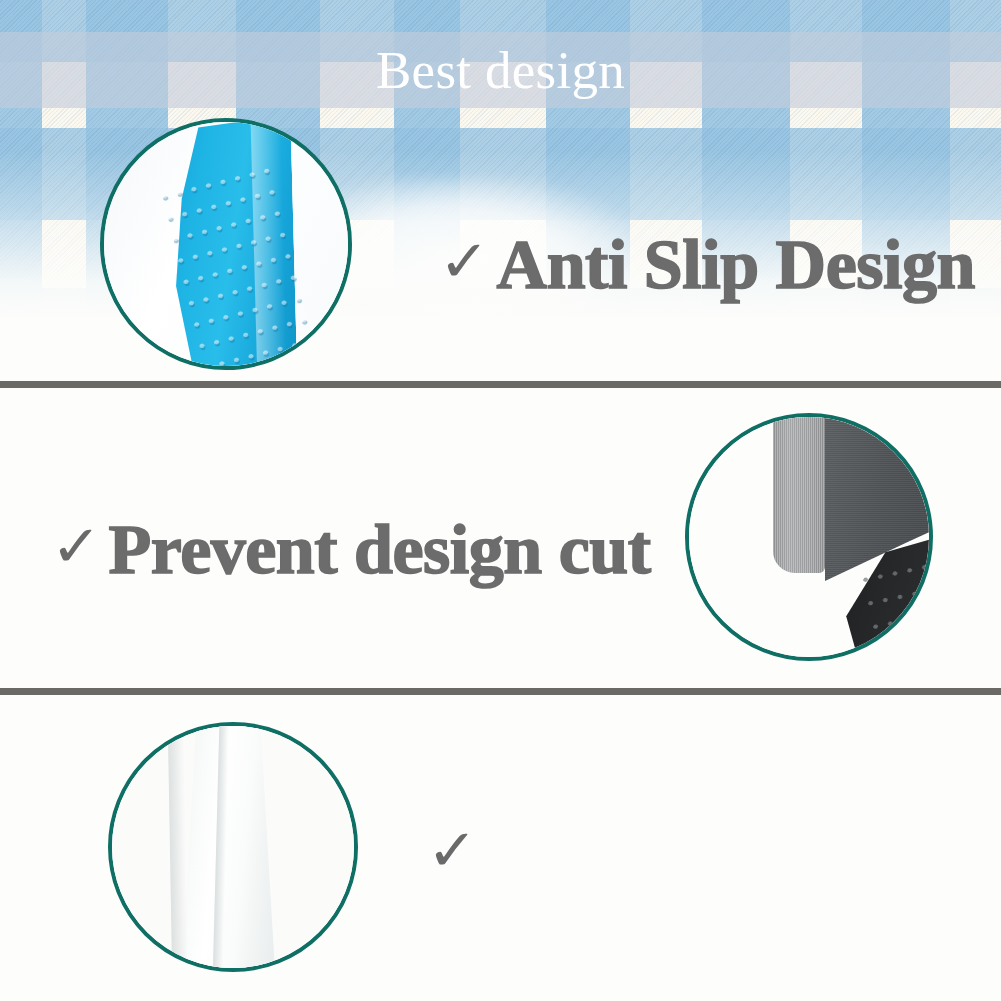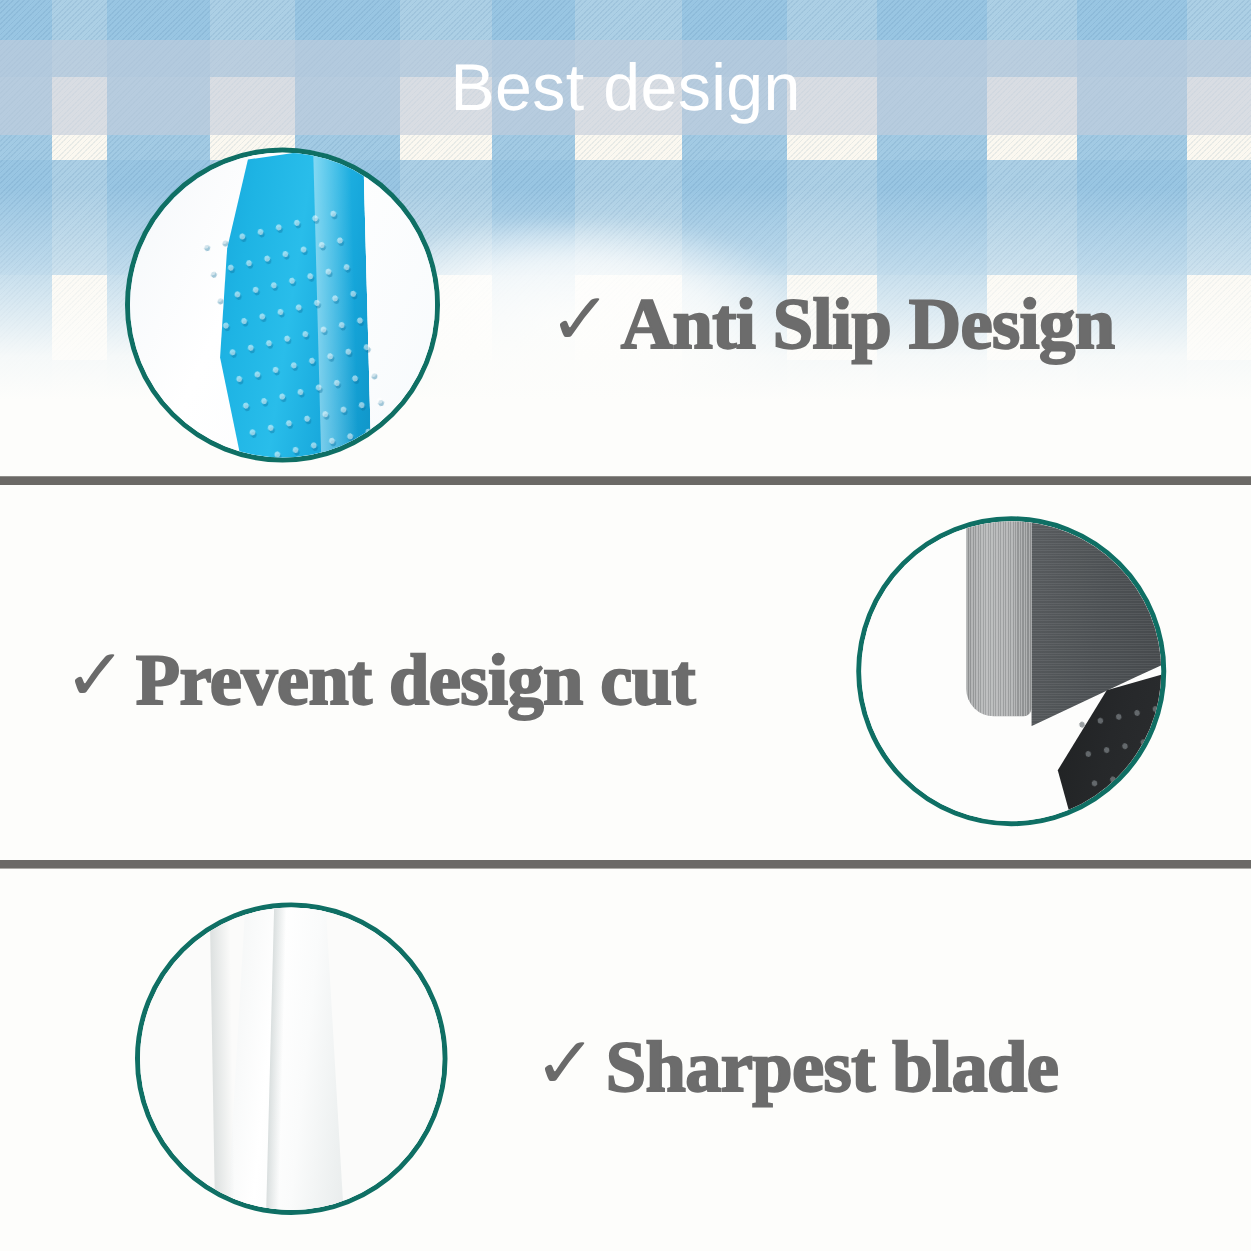--- a/index.html
+++ b/index.html
@@ -112,21 +112,21 @@
     left: 0; top: 32px;
     width: 1001px;
     height: 76px;
     background: rgba(196,205,219,.62);
     display: flex;
     align-items: center;
     justify-content: center;
   }
   .title-text {
     color: #ffffff;
-    font-family: Liberation Sans, sans-serif;
+    font-family: Liberation Serif, serif;
     font-size: 53px;
     font-weight: 400;
     letter-spacing: .3px;
     line-height: 1;
     white-space: nowrap;
   }
 
   
   .lens {
     position: absolute;
@@ -275,21 +275,21 @@
     color: #6a6a6a;
     font-size: 58px;
     line-height: 1;
     font-family: "DejaVu Sans", sans-serif;
     transform: translateY(-4px) scaleX(1.05);
   }
   .feature-label {
     color: #6c6c6c;
     font-family: "Liberation Serif", serif;
     font-weight: bold;
-    font-size: 58px;
+    font-size: 70px;
     line-height: 1;
     letter-spacing: -.5px;
     -webkit-text-stroke: 1.6px #6c6c6c;
   }
 
   .feature-1 { left: 440px; top: 230px; }
   .feature-2 { left: 52px;  top: 515px; }
   .feature-3 { left: 428px; top: 825px; }
 
   
@@ -377,16 +377,15 @@
     <div class="lens-inner">
       <div class="blade3-bg"></div>
       <div class="blade3-body"></div>
       <div class="blade3-shadow"></div>
       <div class="blade3-edge"></div>
     </div>
   </div>
 
   <div class="feature feature-3">
     <span class="check">✓</span>
-    <span class="feature-label">Sharpest blade</span>
   </div>
 
 </div>
 
 </body></html>

